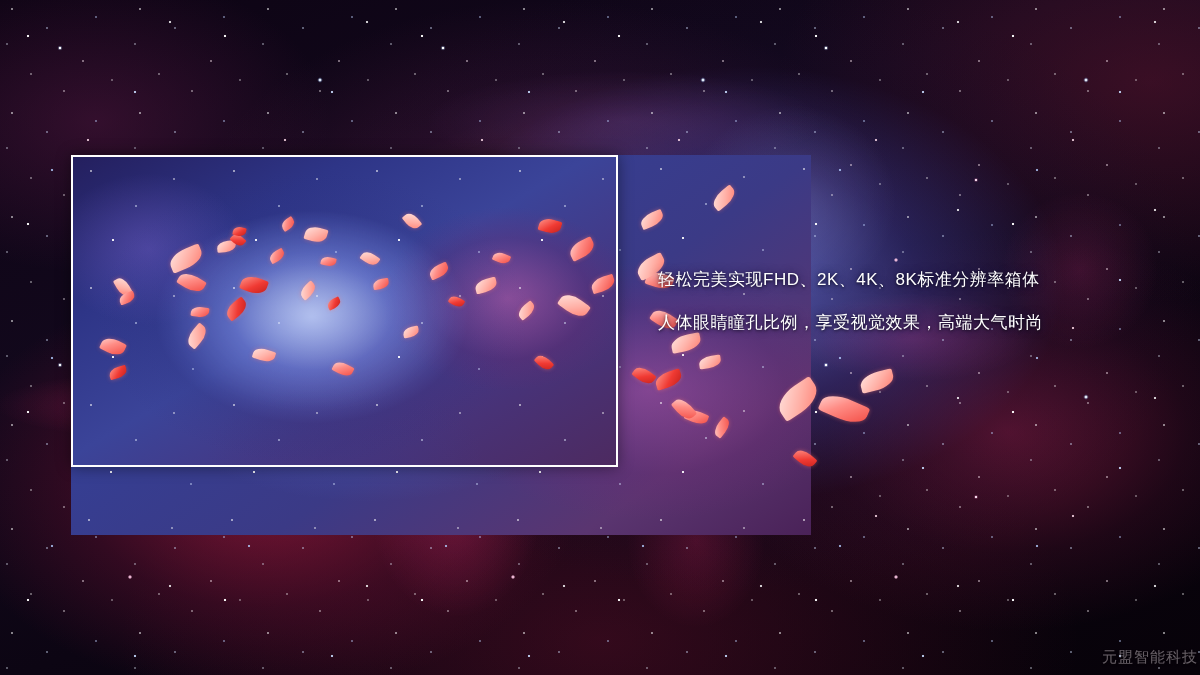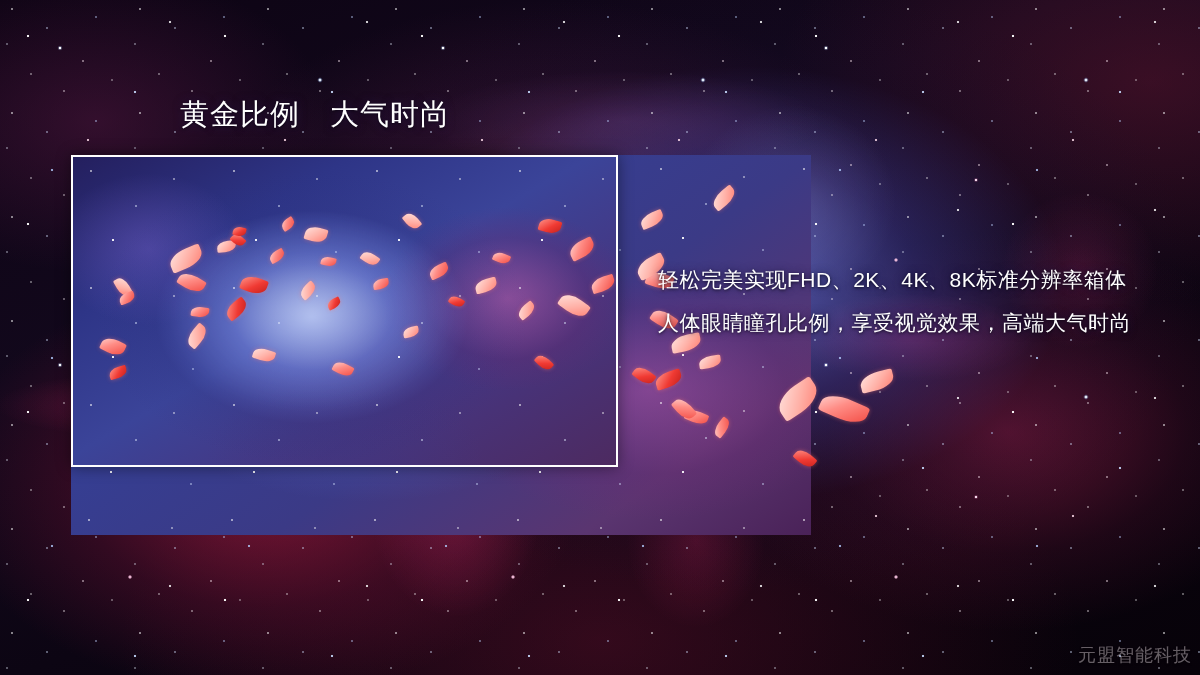--- a/index.html
+++ b/index.html
@@ -170,32 +170,32 @@
     white-space: pre;
     text-shadow: 0 0 10px rgba(40,20,70,0.85), 0 1px 3px rgba(0,0,0,0.75);
   }
   .body-text {
     position: absolute;
     left: 658px;
     top: 258px;
     width: 520px;
   }
   .body-line {
-    font-size: 21px;
+    font-size: 17px;
     line-height: 43px;
     color: #ffffff;
     letter-spacing: 0.5px;
     white-space: nowrap;
     text-shadow: 0 0 9px rgba(20,16,60,0.80), 0 1px 3px rgba(0,0,0,0.70);
   }
   .watermark {
     position: absolute;
-    right: 8px;
+    right: 2px;
     bottom: 8px;
-    font-size: 18px;
+    font-size: 15px;
     letter-spacing: 1px;
     color: rgba(235,225,230,0.42);
     text-shadow: 0 1px 2px rgba(0,0,0,0.5);
   }
 </style>
 </head>
 <body>
 
 <div id="slide">
 
@@ -263,21 +263,20 @@
     <div class="petal pale" style="left:444px;top:148px;width:19px;height:11px;transform:rotate(-40deg);"></div>
     <div class="petal deep" style="left:466px;top:62px;width:22px;height:14px;transform:rotate(16deg);"></div>
     <div class="petal" style="left:496px;top:84px;width:26px;height:16px;transform:rotate(-26deg);"></div>
     <div class="petal pale" style="left:486px;top:140px;width:30px;height:17px;transform:rotate(36deg);"></div>
     <div class="petal" style="left:518px;top:120px;width:24px;height:14px;transform:rotate(-18deg);"></div>
     <div class="petal deep" style="left:462px;top:200px;width:18px;height:11px;transform:rotate(44deg);"></div>
     <div class="petal pale" style="left:330px;top:170px;width:16px;height:10px;transform:rotate(-12deg);"></div>
     <div class="petal" style="left:260px;top:206px;width:20px;height:12px;transform:rotate(28deg);"></div>
   </div>
 
-  <div class="title">黄金比例　大气时尚</div>
 
   <div class="body-text">
     <div class="body-line">轻松完美实现FHD、2K、4K、8K标准分辨率箱体</div>
     <div class="body-line">人体眼睛瞳孔比例，享受视觉效果，高端大气时尚</div>
   </div>
 
   <div class="watermark">元盟智能科技</div>
 
 </div>
 

